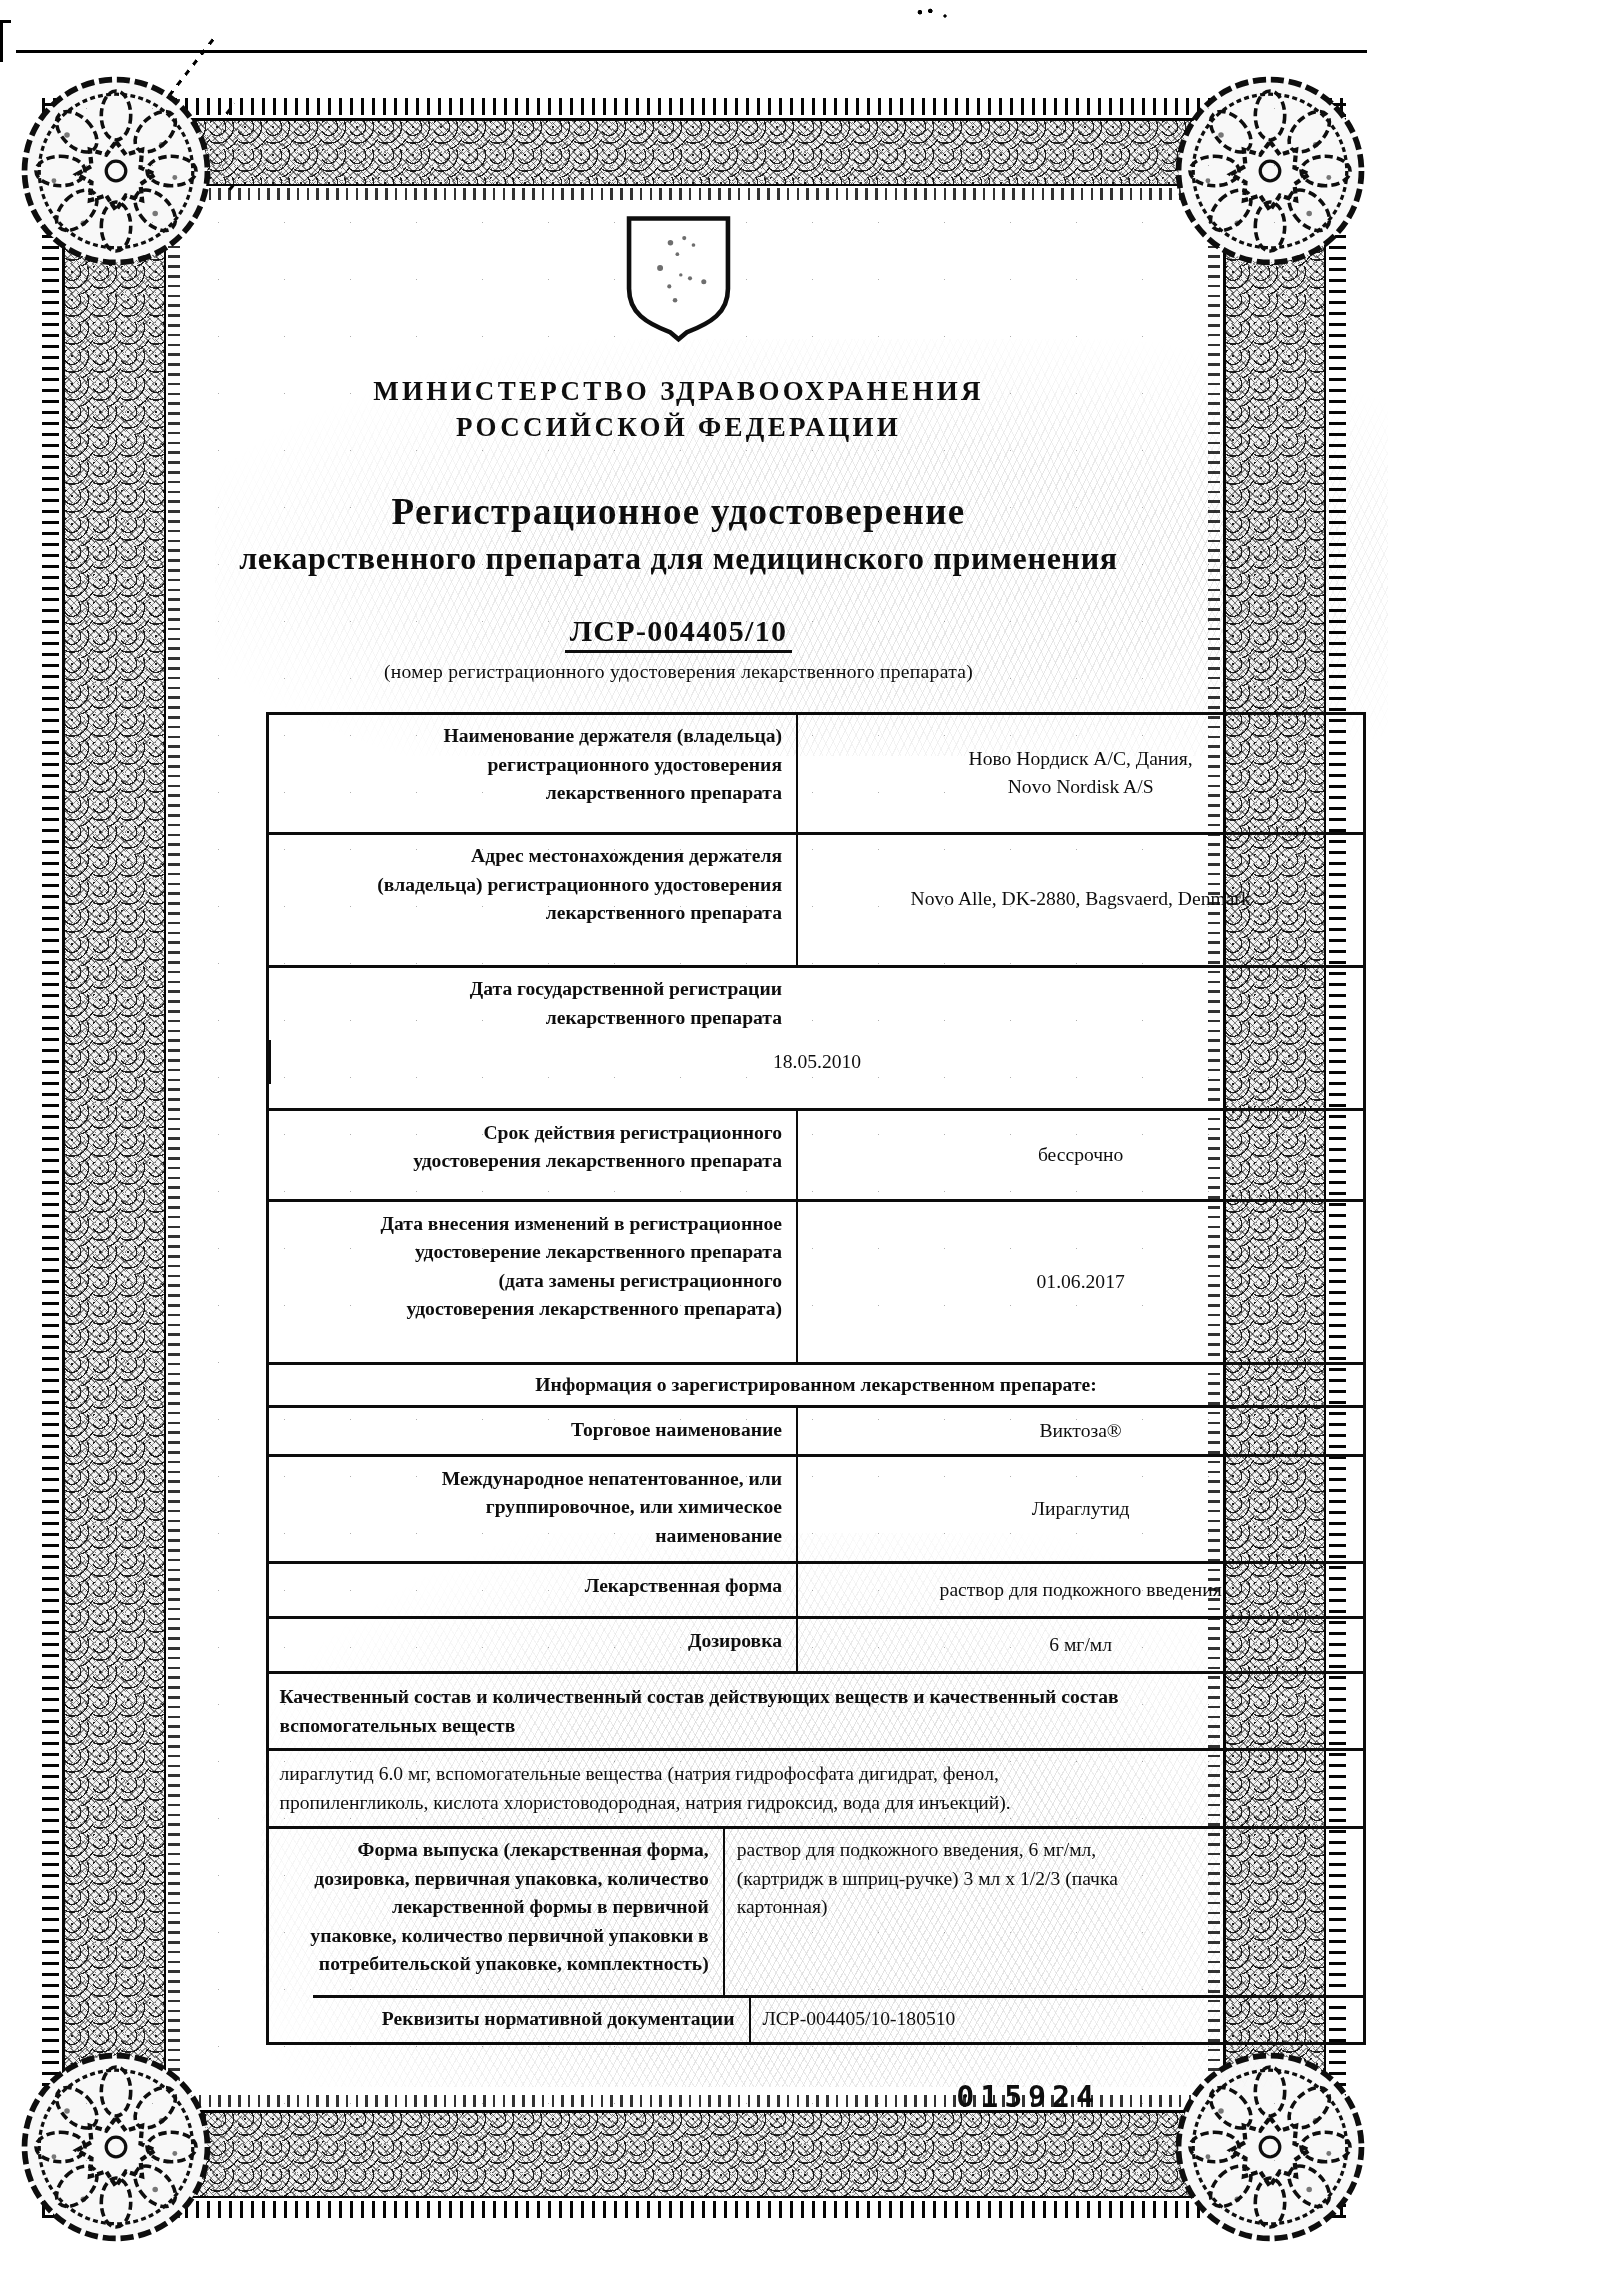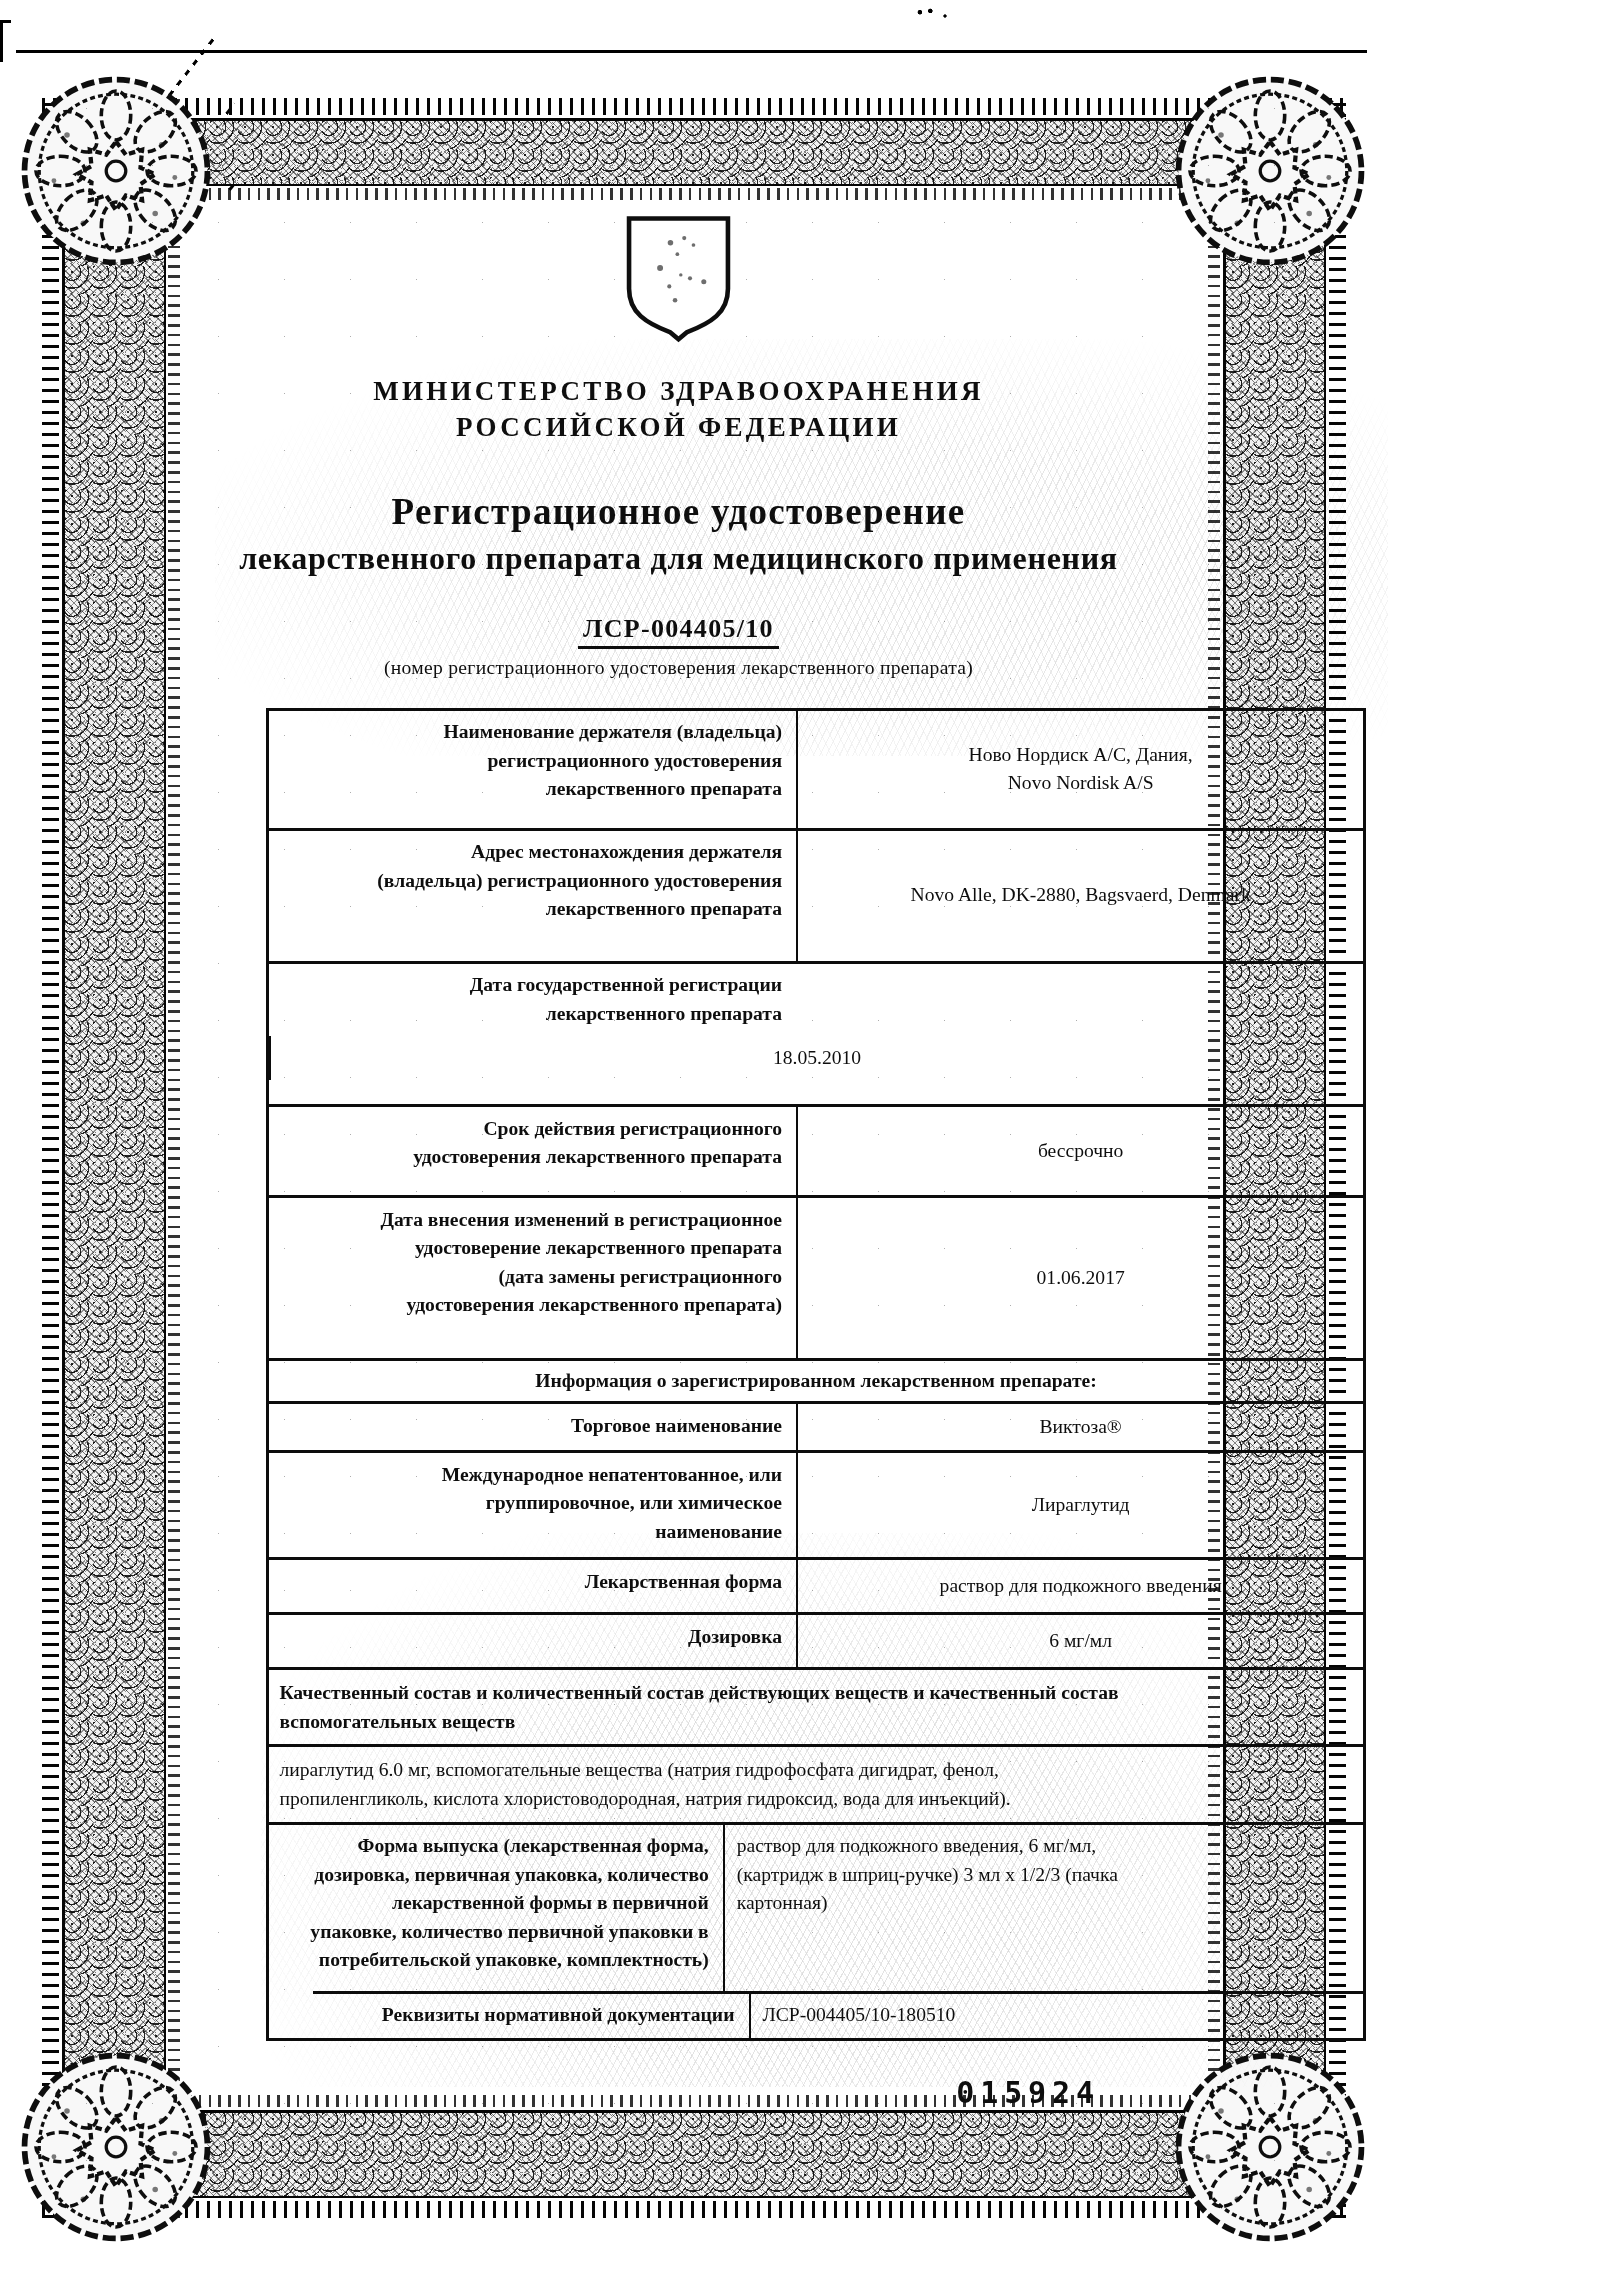--- a/index.html
+++ b/index.html
@@ -66,21 +66,21 @@
 
   
   .inner { position:absolute; left:180px; right:211px; top:215px; }
   .emblem { display:block; margin:0 auto; width:115px; height:129px; }
   .ministry { margin-top:30px; text-align:center; font-weight:bold; font-size:27px;
     letter-spacing:3.3px; line-height:1.32; }
   .doc-title { margin-top:42px; text-align:center; font-weight:bold; line-height:1.34; }
   .doc-title .t1 { font-size:37px; letter-spacing:1.3px; }
   .doc-title .t2 { font-size:32px; letter-spacing:0.7px; }
   .reg-num-wrap { margin-top:34px; text-align:center; }
-  .reg-num { display:inline-block; font-size:26px; font-weight:bold; letter-spacing:1.3px;
+  .reg-num { display:inline-block; font-size:30px; font-weight:bold; letter-spacing:1.3px;
     border-bottom:3.3px solid #0e0e0e; padding:0 5.2px 2px 5.2px; }
   .reg-caption { margin-top:7.8px; text-align:center; font-size:19.6px; letter-spacing:0.3px; }
 
   .doc-table { margin:29px 0 0 86px; width:1094px; border:3.3px solid #0c0c0c; }
   .trow { display:flex; border-top:3.3px solid #0c0c0c; }
   .trow:first-child { border-top:none; }
   .cell-label { width:48.2%; box-sizing:border-box; padding:7.8px 14.3px 7.8px 10.4px;
     font-weight:bold; font-size:19.6px; line-height:1.45; white-space:pre-line;text-align:right; }
   .cell-value { flex:1; box-sizing:border-box; border-left:2.6px solid #0c0c0c;
     display:flex; align-items:center; justify-content:center; text-align:center;

